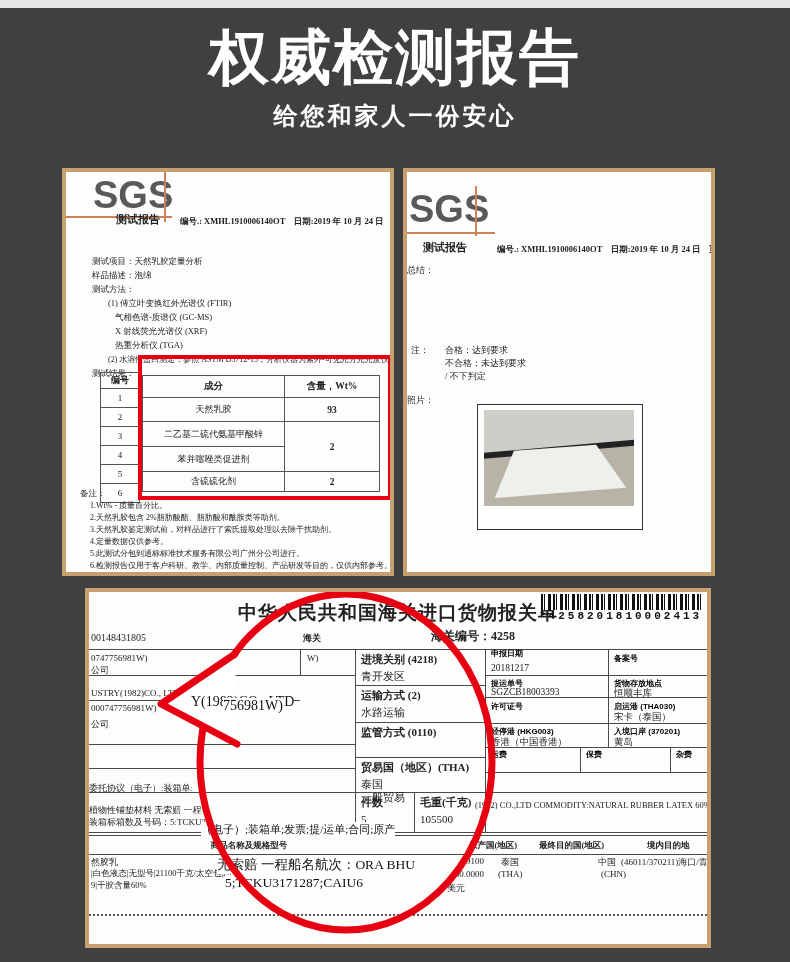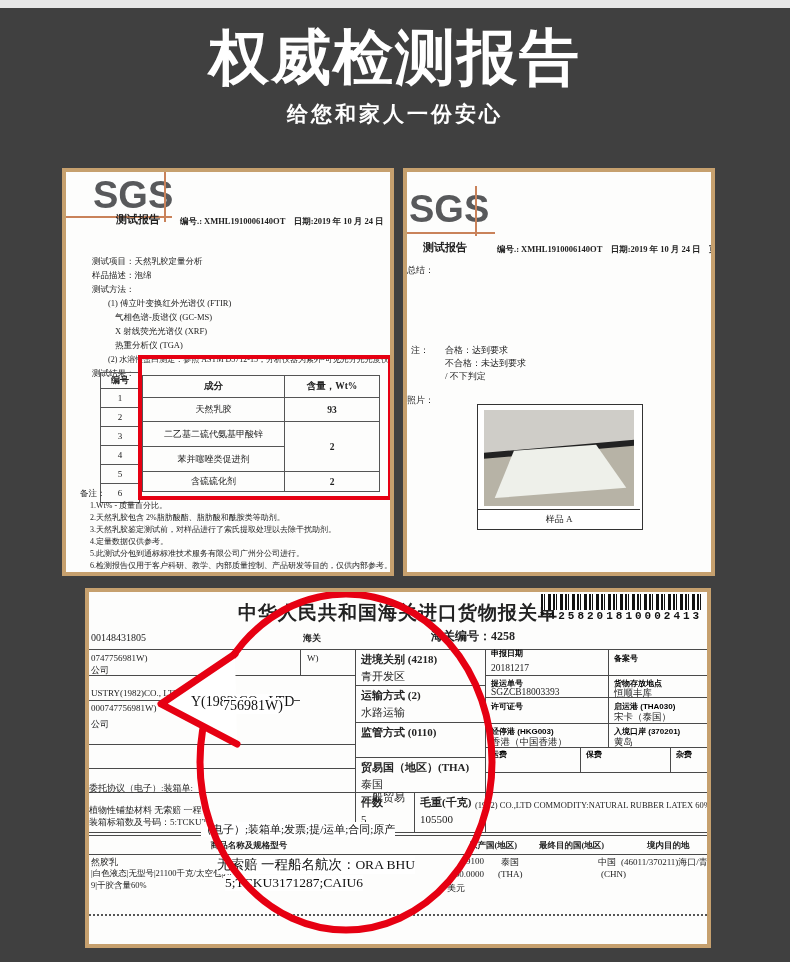--- a/index.html
+++ b/index.html
@@ -27,21 +27,21 @@
   .num-cell{height:18px;border:1px solid #555;border-top:none;text-align:center;
             font-family:"Liberation Serif",serif;font-size:9px;color:#222;line-height:18px;}
 </style>
 </head>
 <body>
 
 <div id="canvas">
   <div class="abs" style="left:0;top:0;width:790px;height:8px;background:#e7e7e7;"></div>
 
   <div class="abs b" style="left:0;top:18px;width:790px;text-align:center;color:#fff;font-size:60px;font-weight:900;letter-spacing:2px;">权威检测报告</div>
-  <div class="abs b" style="left:0;top:100px;width:790px;text-align:center;color:#fff;font-size:21px;letter-spacing:3px;">给您和家人一份安心</div>
+  <div class="abs b" style="left:0;top:100px;width:790px;text-align:center;color:#fff;font-size:24px;letter-spacing:3px;">给您和家人一份安心</div>
 
   <section class="panel" id="panel-left" style="left:62px;top:168px;width:332px;height:408px;">
     <div>
       <div class="sgs-letters" style="left:27px;top:4px;font-size:38px;">SGS</div>
       <div class="sgs-line" style="left:0;top:44px;width:106px;height:2px;"></div>
       <div class="sgs-line" style="left:98px;top:0;width:2px;height:50px;"></div>
     </div>
     <div class="txt ser b t13" style="left:50px;top:40px;">测试报告</div>
     <div class="txt ser b t85 nw" style="left:114px;top:44px;">编号.: XMHL1910006140OT　日期:2019 年 10 月 24 日　页码: 第3页, 共5页</div>
 
@@ -116,21 +116,20 @@
     <div class="txt ser t9 nw" style="left:38px;top:198px;">/  不下判定</div>
     <div class="txt ser t9 nw" style="left:0;top:222px;">照片：</div>
 
     <div class="abs" style="left:70px;top:232px;width:164px;height:124px;border:1px solid #333;z-index:2;background:#fff;">
       <div class="abs" style="left:6px;top:5px;width:150px;height:96px;overflow:hidden;background:#cfcdc8;">
         <div class="abs" style="left:-10px;top:38px;width:175px;height:70px;background:#b7b3a6;transform:rotate(-5deg);"></div>
         <div class="abs" style="left:-10px;top:36px;width:175px;height:6px;background:#222;transform:rotate(-5deg);"></div>
         <div class="abs" style="left:8px;top:20px;width:135px;height:72px;background:#eef0ea;border:1px solid #d6d8d0;
                     clip-path:polygon(16% 28%,76% 20%,98% 78%,2% 92%);"></div>
       </div>
-      <div class="abs ser t9" style="left:0;top:104px;width:162px;height:18px;border-top:1px solid #333;text-align:center;line-height:18px;">样品 A</div>
     </div>
   </section>
 
   <section class="panel" id="panel-customs" style="left:85px;top:588px;width:626px;height:360px;">
     <div class="txt ser b nw" style="left:0;top:8px;width:618px;text-align:center;font-size:19px;letter-spacing:1px;">中华人民共和国海关进口货物报关单</div>
 
     <div class="abs" style="left:452px;top:2px;width:160px;height:16px;z-index:2;
                 background:repeating-linear-gradient(90deg,#111 0,#111 2px,#fff 2px,#fff 3px,#111 3px,#111 4px,#fff 4px,#fff 7px,#111 7px,#111 10px,#fff 10px,#fff 12px);"></div>
     <div class="txt b nw" style="left:450px;top:18px;font-family:'Liberation Mono',monospace;font-size:11px;letter-spacing:3px;color:#111;">*4258201810002413</div>
 

